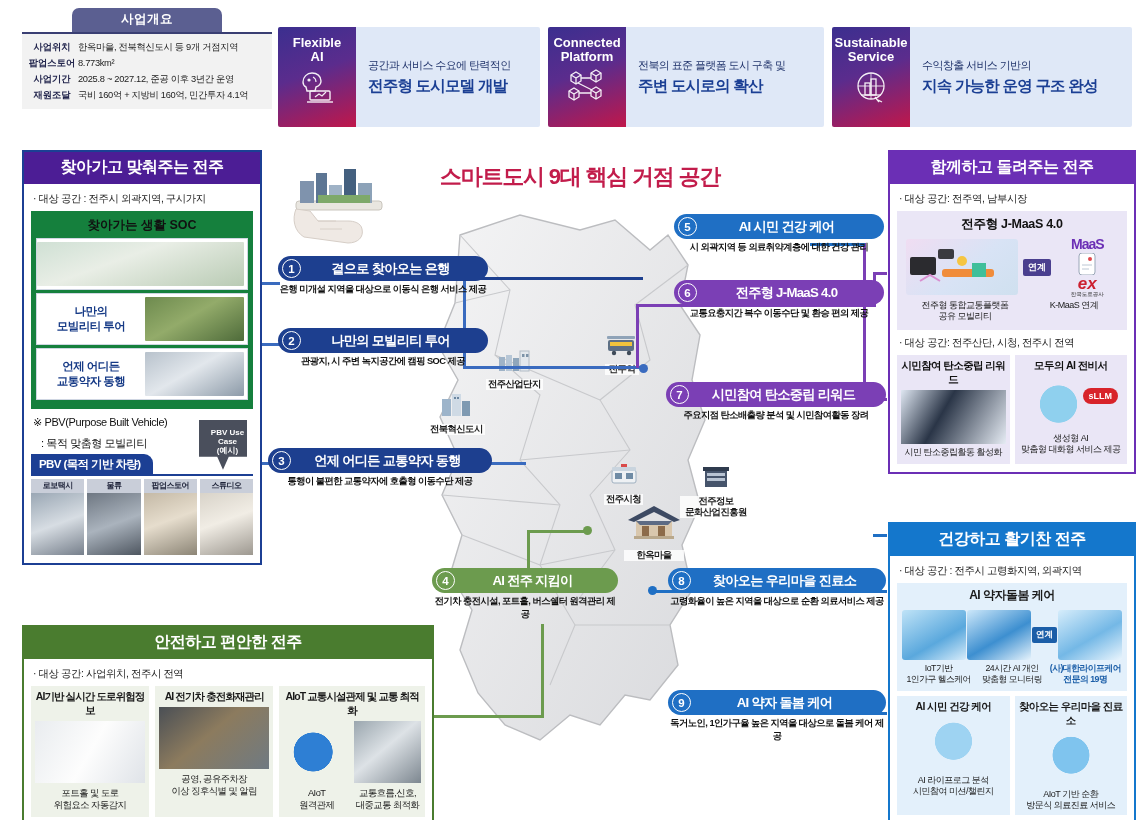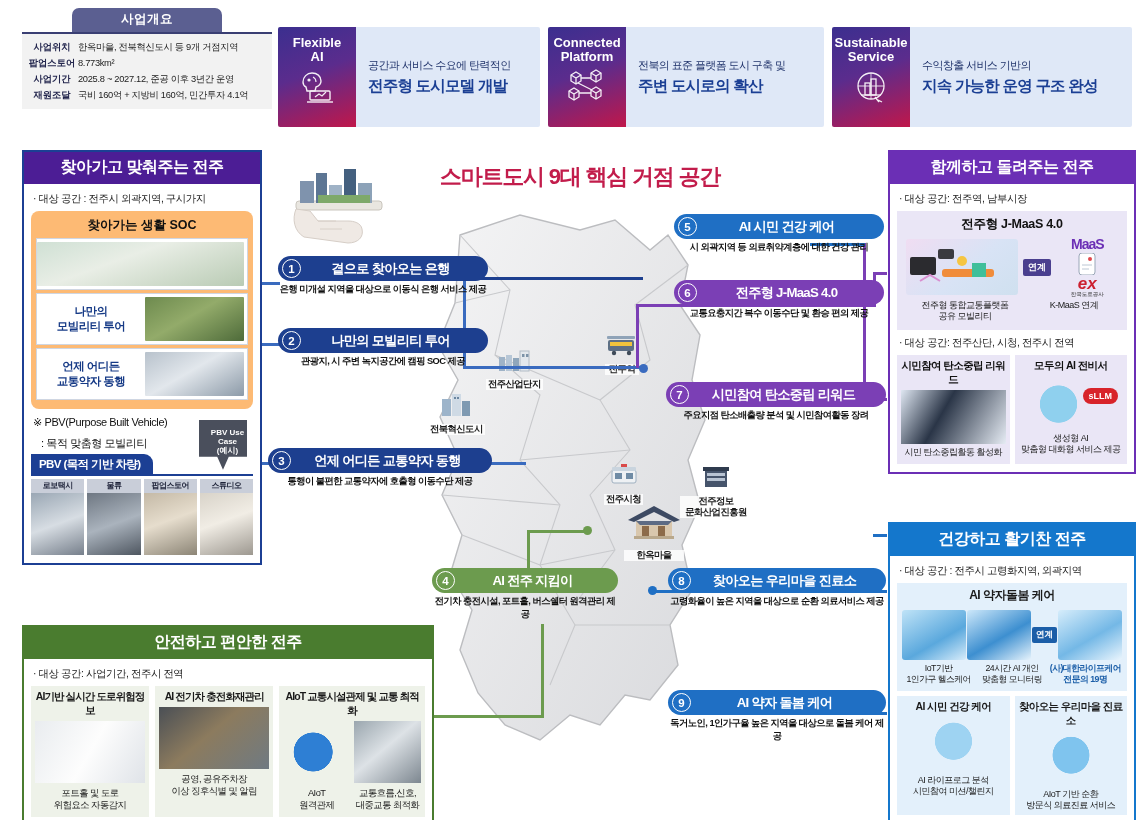--- a/index.html
+++ b/index.html
@@ -54,21 +54,21 @@
   #panelLeft { left:22px; top:150px; width:240px; border-color:#1c3f94; }
   #panelLeft .panel-hd { background:#4c1d95; }
   #panelRight { left:888px; top:150px; width:248px; border-color:#6b2fb5; }
   #panelRight .panel-hd { background:#6b2fb5; }
   #panelBR { left:888px; top:522px; width:248px; border-color:#1477cc; }
   #panelBR .panel-hd { background:#1477cc; }
   #panelBL { left:22px; top:625px; width:412px; border-color:#4a7c2f; }
   #panelBL .panel-hd { background:#4a7c2f; }
 
   
-  .soc-box { background:#fdba74; padding:4px 5px 6px;border-radius:8px; }
+  .soc-box { background:#15803d; padding:4px 5px 6px; }
   .soc-hd { text-align:center; font-size:12.5px; font-weight:bold; color:#111; padding:2px 0 4px; }
   .soc-row { display:flex; background:#fff; border:1px solid #cfd6e2; margin-bottom:3px; height:52px; }
   .soc-lbl {
     width:108px; display:flex; align-items:center; justify-content:center;
     text-align:center; font-size:11.5px; font-weight:bold; color:#163a86;
     line-height:1.28; letter-spacing:-.5px;
   }
   .soc-img { flex:1; margin:3px 3px 3px 0; border-radius:1px; }
   .img-van   { background:linear-gradient(160deg,#cfe0d4 0%,#e9eee6 40%,#b9cbb4 100%); }
   .img-camp  { background:linear-gradient(150deg,#6d8a4e 0%,#93ab6a 45%,#4e6b3a 100%); }
@@ -621,21 +621,21 @@
         <div class="rp-sub-cap" style="white-space:pre-line;">AIoT 기반 순환
 방문식 의료진료 서비스</div>
       </div>
     </div>
   </div>
 </div>
 
 <div class="abs panel" id="panelBL">
   <div class="panel-hd">안전하고 편안한 전주</div>
   <div class="panel-bd">
-    <div class="tgt">대상 공간: 사업기간, 전주시 전역</div>
+    <div class="tgt">대상 공간: 사업위치, 전주시 전역</div>
     <div class="bl-three">
       <div class="bl-cell">
         <h4>AI기반 실시간 도로위험정보</h4>
         <div class="bl-img g1"></div>
         <div class="bl-cap" style="white-space:pre-line;">포트홀 및 도로
 위험요소 자동감지</div>
       </div>
       <div class="bl-cell">
         <h4>AI 전기차 충전화재관리</h4>
         <div class="bl-img g2"></div>

